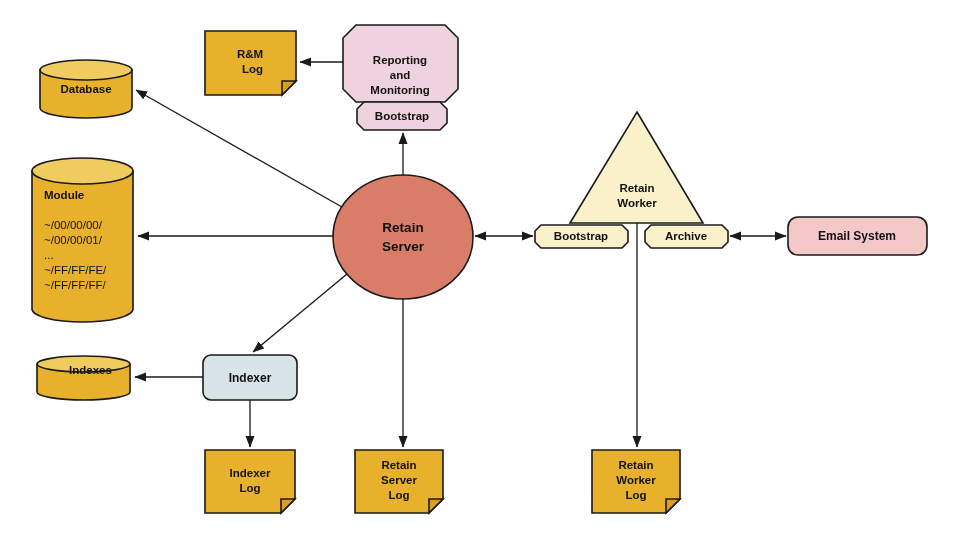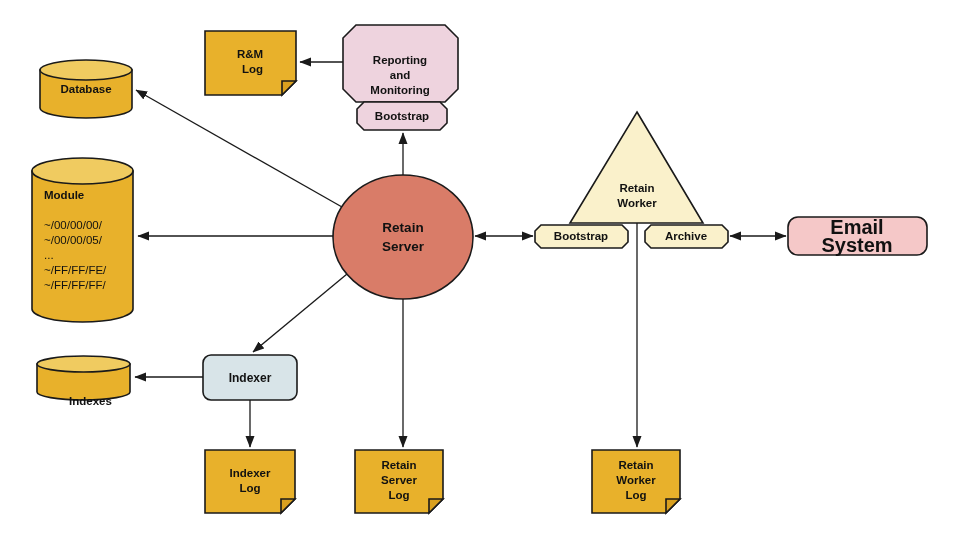--- a/index.html
+++ b/index.html
@@ -5,21 +5,21 @@
   html,body{margin:0;padding:0;background:#ffffff;}
   .canvas{position:relative;width:959px;height:559px;background:#ffffff;overflow:hidden;
           font-family:"Liberation Sans",sans-serif;}
   svg{position:absolute;left:0;top:0;}
   .shape{stroke:#1a1a1a;stroke-width:1.6px;}
   .line{stroke:#1a1a1a;stroke-width:1.3px;fill:none;}
   .arrowhead{fill:#1a1a1a;stroke:none;}
   .lbl{position:absolute;transform:translate(-50%,-50%);font-weight:bold;font-size:11.5px;
        line-height:15px;color:#111;text-align:center;white-space:pre-line;pointer-events:none;}
   .lbl-big{font-size:13.5px;line-height:19px;}
-  .lbl-xl{font-size:20px;line-height:18px;}
+  .lbl-xl{font-size:12px;line-height:18px;}
   .lbl-archive{transform:translate(0,-50%);text-align:left;}
   .lbl-archive .paths{font-weight:normal;white-space:pre-line;}
 </style>
 </head>
 <body>
 
 <div class="canvas">
 
   <svg width="959" height="559" viewBox="0 0 959 559">
     <defs>
@@ -93,27 +93,27 @@
       <path class="shape" d="M592 450 H680 V499 L666 513 H592 Z" fill="#E8B12B"></path>
       <path class="shape" d="M666 513 L680 499 L666 499 Z" fill="#D9A01F"></path>
     </g>
   </svg>
 
   <div class="lbl" style="left:86px;top:89px;">Database</div>
 
   <div class="lbl lbl-archive" style="left:44px;top:240px;">
     <div>Module</div>
     <div class="paths">~/00/00/00/
-~/00/00/05/
+~/00/00/01/
 ...
 ~/FF/FF/FE/
 ~/FF/FF/FF/</div>
   </div>
 
-  <div class="lbl" style="left:84px;top:401px;padding-left:13px;">Indexes</div>
+  <div class="lbl" style="left:84px;top:370px;padding-left:13px;">Indexes</div>
 
   <div class="lbl" style="left:250px;top:62px;text-align:right;">R&amp;M
 Log</div>
 
   <div class="lbl" style="left:400px;top:75px;">Reporting
 and
 Monitoring</div>
 
   <div class="lbl" style="left:402px;top:116px;">Bootstrap</div>
 

